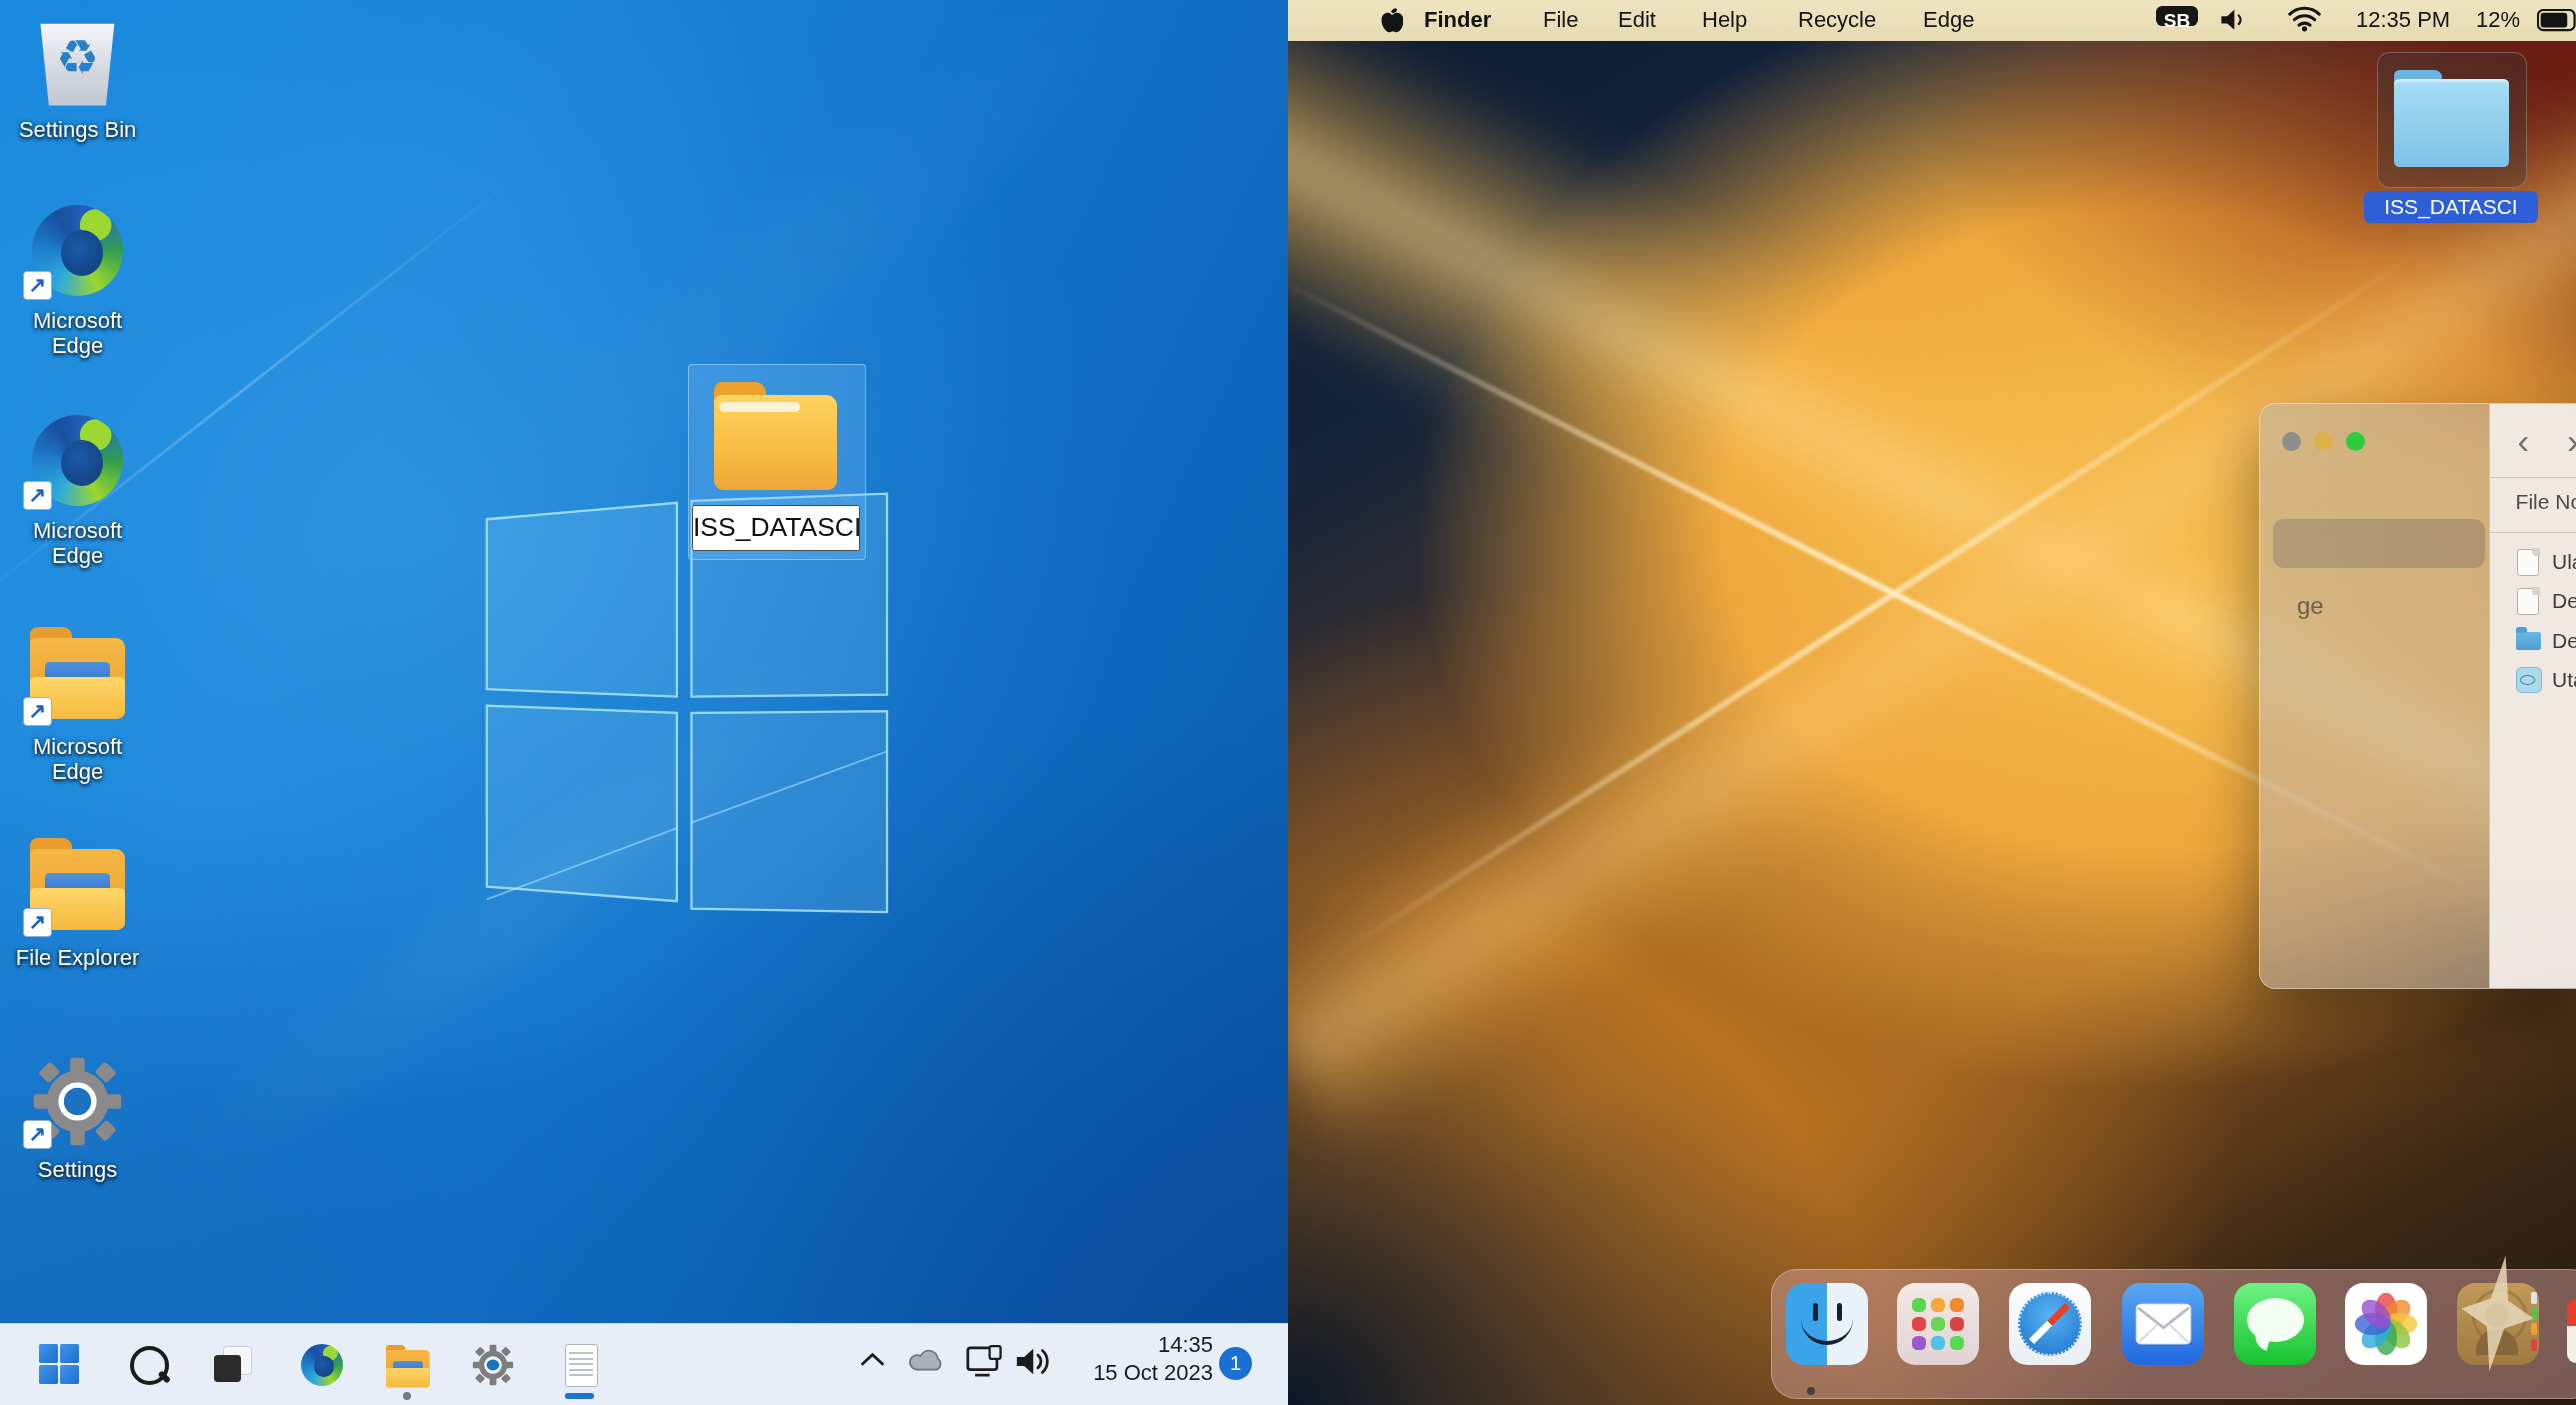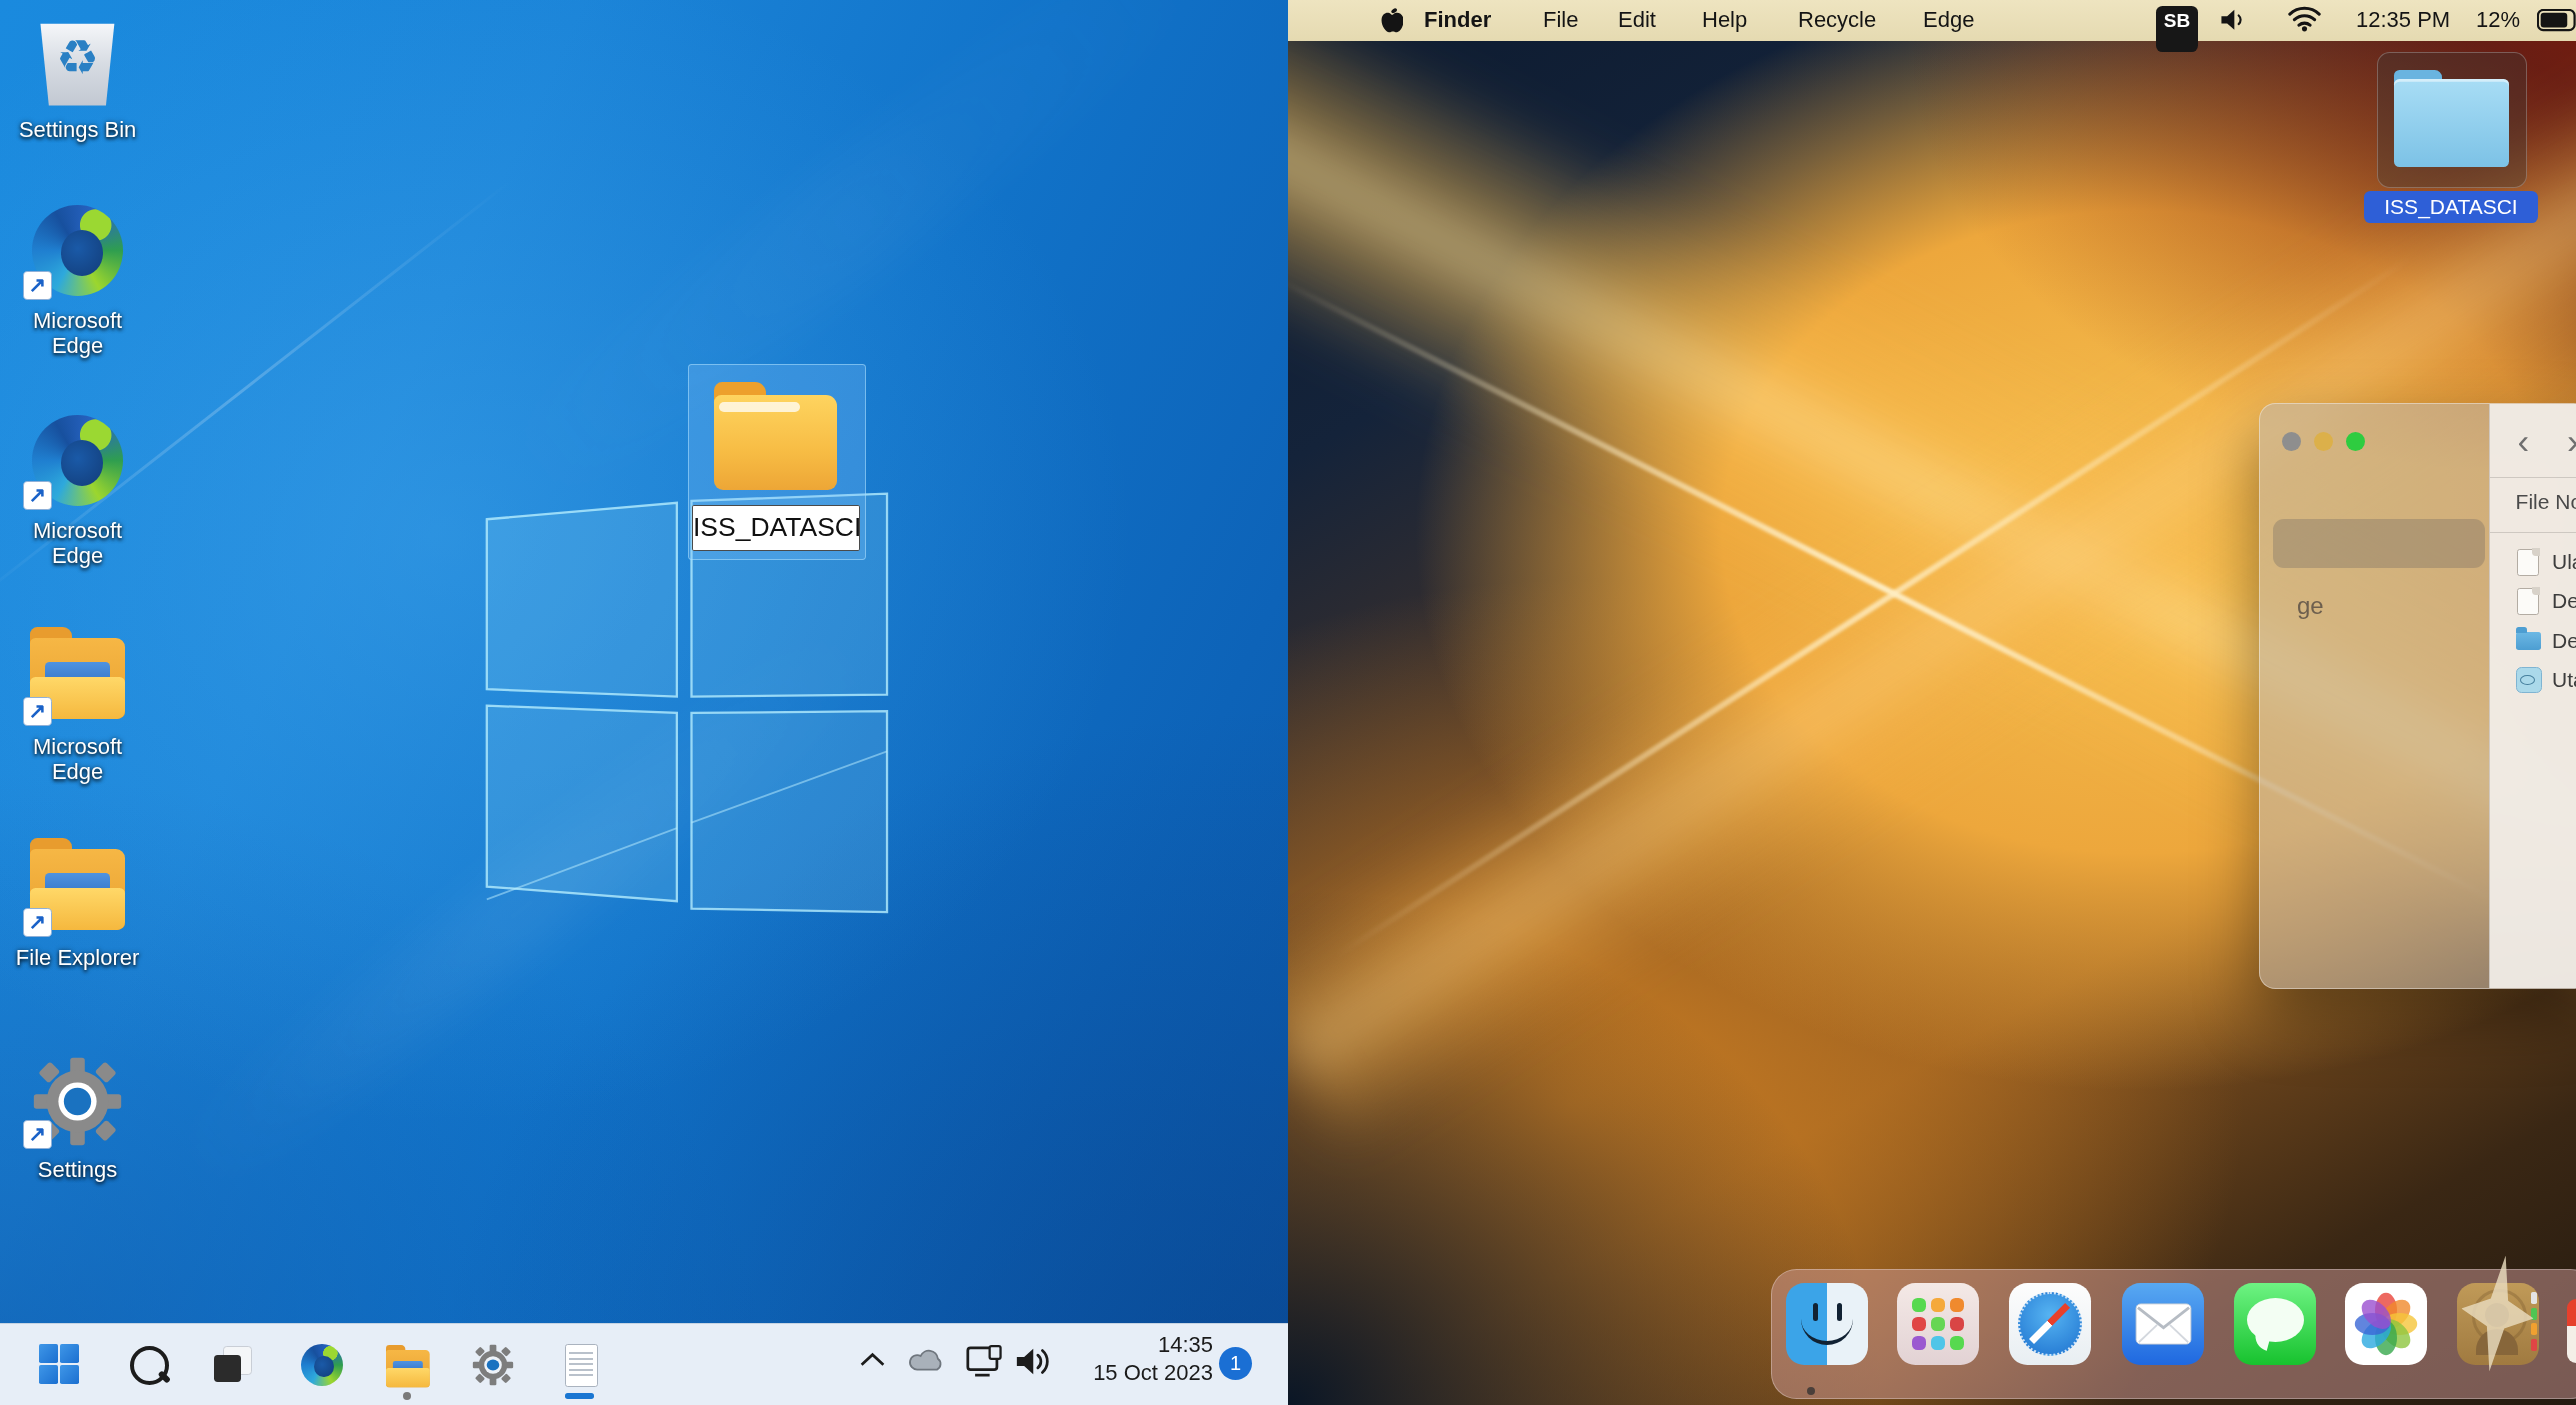--- a/index.html
+++ b/index.html
@@ -404,21 +404,21 @@
           <ellipse cx="38" cy="7" rx="8" ry="5" fill="#141414" transform="rotate(-35 38 7)"></ellipse>
         </svg>
       </div>
       <div class="mitem" style="left:93px;font-weight:bold;">Finder</div>
       <div class="mitem" style="left:212px;text-align:right;">File</div>
       <div class="mitem" style="left:287px;">Edit</div>
       <div class="mitem" style="left:371px;">Help</div>
       <div class="mitem" style="left:467px;">Recycle</div>
       <div class="mitem" style="left:592px;">Edge</div>
 
-      <div class="mitem ibadge" style="left:825px;top:5.5px;width:42px;height:46px;font-size:19px;line-height:30px;">SB</div>
+      <div class="mitem ibadge" style="left:825px;top:5.5px;width:42px;height:20px;font-size:19px;line-height:30px;">SB</div>
       <div class="mitem" style="left:889px;top:7.3px;">
         <svg width="33" height="25.6" viewBox="0 0 46 34">
           <polygon points="2,12 10,12 20,3 20,31 10,22 2,22" fill="#141414"></polygon>
           <path d="M26 11 a8 8 0 0 1 0 12" fill="none" stroke="#141414" stroke-width="3" stroke-linecap="round"></path>
         </svg>
       </div>
       <div class="mitem" style="left:957px;top:6.4px;">
         <svg width="33" height="25.6" viewBox="0 0 36 28">
           <path d="M2 9 a23 23 0 0 1 32 0 M7 15 a16 16 0 0 1 22 0 M12 21 a9 9 0 0 1 12 0" fill="none" stroke="#141414" stroke-width="3.4" stroke-linecap="round"></path>
           <circle cx="18" cy="25" r="2.8" fill="#141414"></circle>

